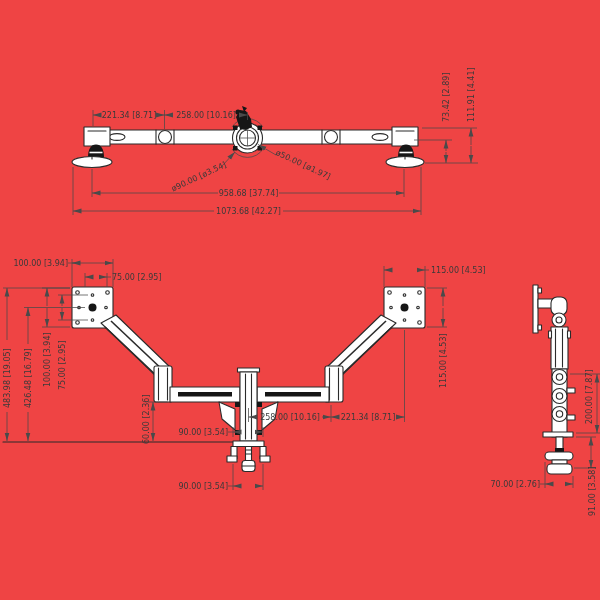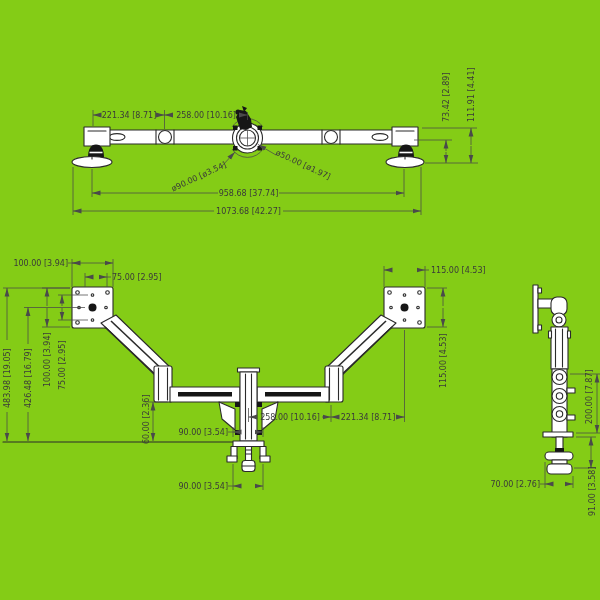--- a/index.html
+++ b/index.html
@@ -1,16 +1,16 @@
 <!DOCTYPE html>
 <html><head>
 <meta charset="utf-8">
 <style>
   html,body{margin:0;padding:0;background:#ffffff;}
-  .stage{width:600px;height:600px;background:#84cc16;position:relative;font-family:"DejaVu Sans",sans-serif;}
+  .stage{width:600px;height:600px;background:#ef4444;position:relative;font-family:"DejaVu Sans",sans-serif;}
   svg{display:block;}
   .p{fill:none;stroke:#2b2b2b;stroke-width:1.1;stroke-linejoin:round;stroke-linecap:round;}
   .pw{fill:#ffffff;stroke:#2b2b2b;stroke-width:1.1;stroke-linejoin:round;}
   .pb{fill:#161616;stroke:none;}
   .pt{fill:none;stroke:#2b2b2b;stroke-width:1.6;}
   .d{fill:none;stroke:#4a4a4a;stroke-width:0.75;}
   .t{font-family:"DejaVu Sans",sans-serif;font-size:8px;fill:#3a3a3a;}
 </style>
 </head>
 <body>

